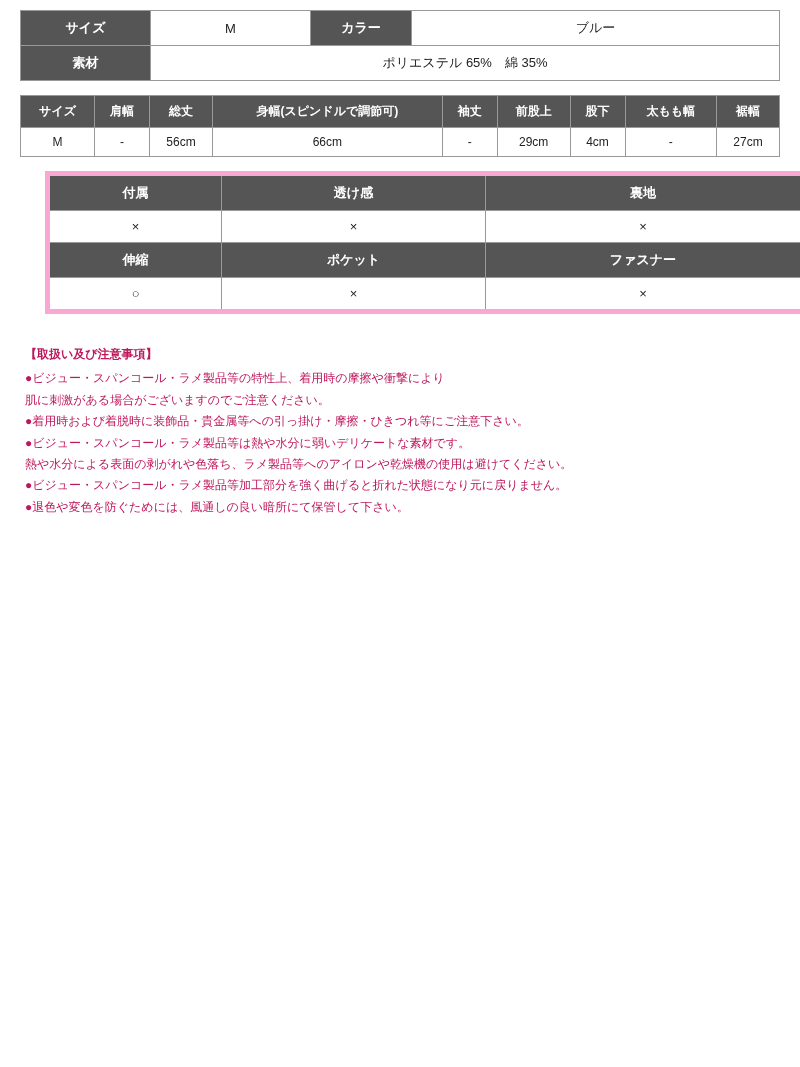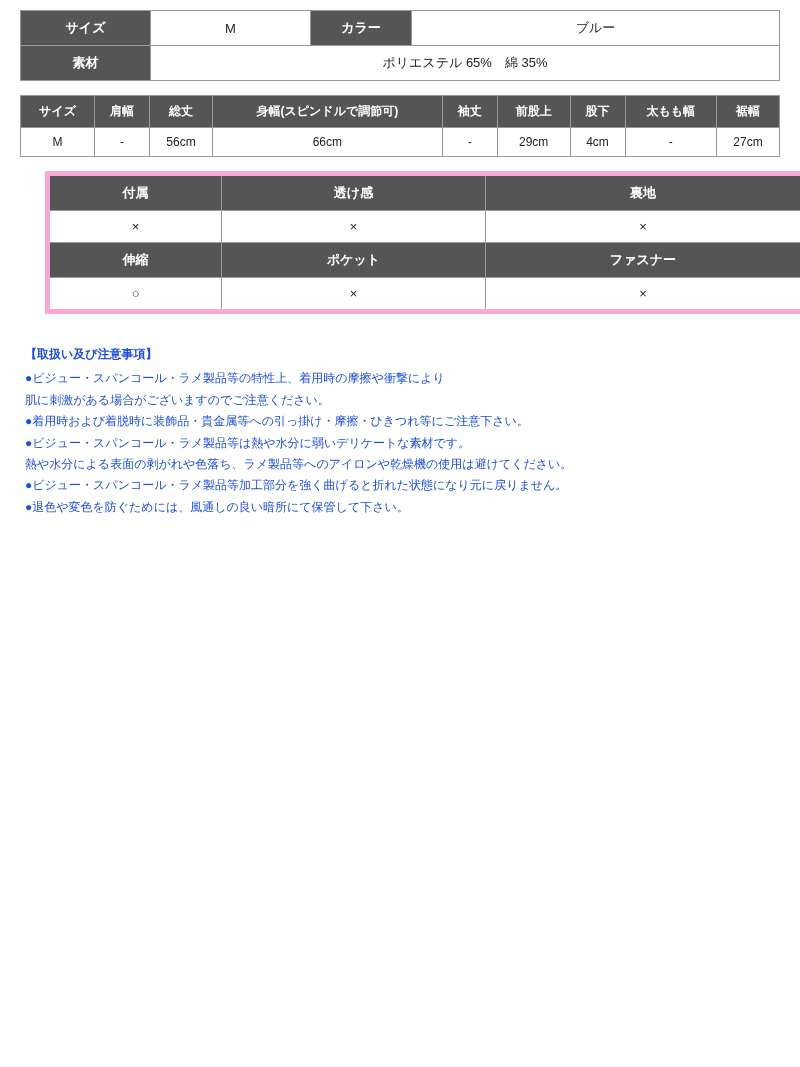--- a/index.html
+++ b/index.html
@@ -87,21 +87,21 @@
     }
     .features-table .feature-value {
       background: #fff;
     }
 
     
     .notes-section {
       padding: 10px 5px;
       line-height: 1.7;
       font-size: 12px;
-      color: #1d4ed8;
+      color: #be185d;
     }
     .notes-section .notes-title {
       font-weight: bold;
       margin-bottom: 4px;
     }
     .notes-section .note-item {
       display: block;
       margin-bottom: 1px;
     }
   </style>

